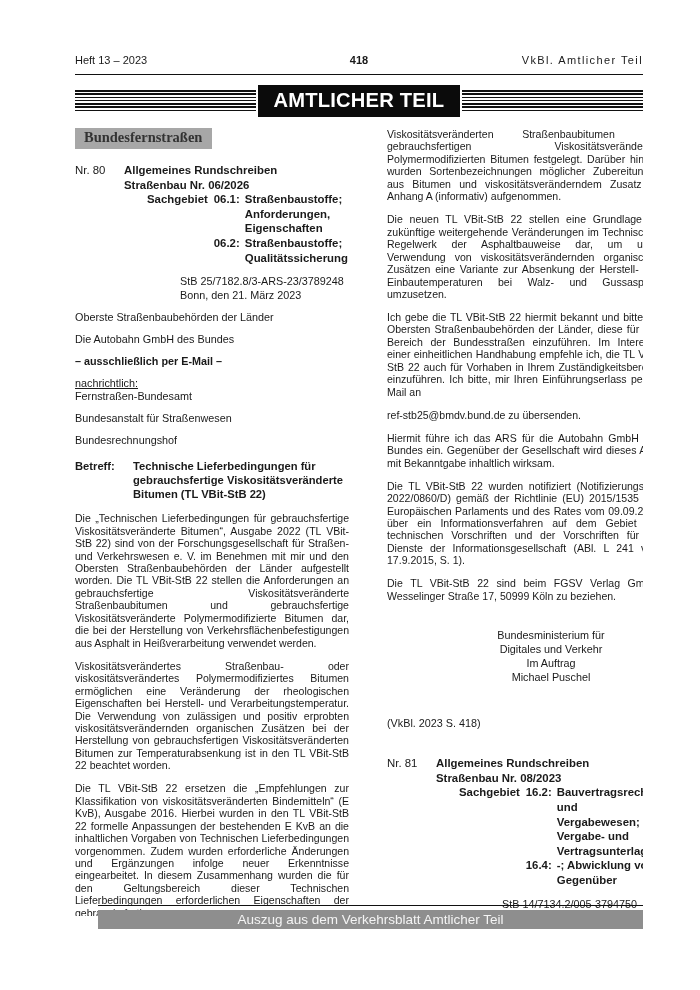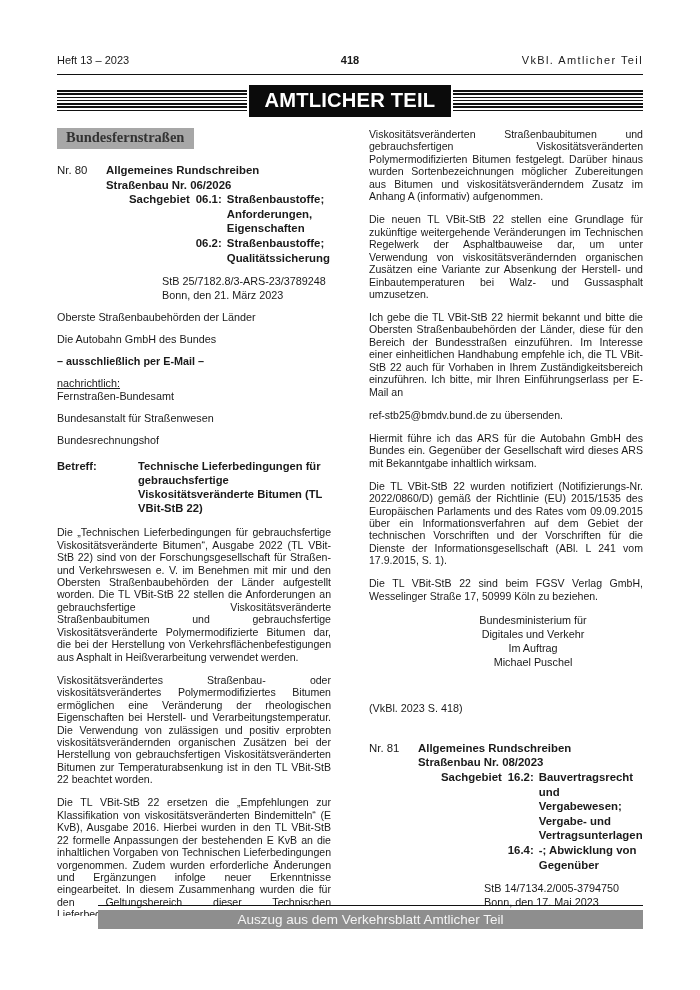--- a/index.html
+++ b/index.html
@@ -2,21 +2,21 @@
 <html lang="de"><head>
 <meta charset="utf-8">
 <style>
   html,body{margin:0;padding:0;background:#e8e8e8;}
   .page{
     position:relative;
     width:700px;height:990px;
     margin:0 auto;
     background:#ffffff;
     box-sizing:border-box;
-    padding:54px 57px 0 57px;
+    padding:54px 57px 0 75px;
     font-family:"Liberation Sans","DejaVu Sans",sans-serif;
     color:#1a1a1a;
     overflow:hidden;
   }
   
   .hdr{
     display:flex;align-items:baseline;
     font-size:11px;
     padding-bottom:8px;
     border-bottom:1.4px solid #111;
@@ -70,36 +70,36 @@
   .ref-block{font-size:10.8px;line-height:14px;margin-top:9px;}
   .ref-80{margin-left:105px;}
   .ref-81{margin-left:115px;}
   
   .line{font-size:10.8px;line-height:13px;margin-top:9px;}
   .line.tight{margin-top:0;}
   .bold{font-weight:bold;}
   .underline{text-decoration:underline;}
   .multiline{white-space:pre-line;}
   
-  .betreff{display:flex;font-weight:bold;font-size:11.2px;line-height:14px;margin-top:12px;gap:23px;}
+  .betreff{display:flex;font-weight:bold;font-size:11.2px;line-height:14px;margin-top:12px;}
   .betreff-label{width:58px;flex:none;}
   .betreff-text{width:216px;}
   
   .para{
     font-size:10.55px;line-height:12.45px;
     text-align:justify;
     margin-top:8px;
     hyphens:auto;-webkit-hyphens:auto;
   }
   .para.first{margin-top:11px;}
   .col-right .para.first{margin-top:0;}
   
   .signature{
     width:200px;
-    margin:10px 10px 0 auto;
+    margin:26px 10px 0 auto;
     text-align:center;
     font-size:10.8px;line-height:14px;
   }
   .vkbl-ref{font-size:10.8px;margin-top:33px;}
   .art81{margin-top:27px;}
   
   .footer{
     position:absolute;
     left:57px;right:57px;top:905px;
     border-top:1.6px solid #111;

